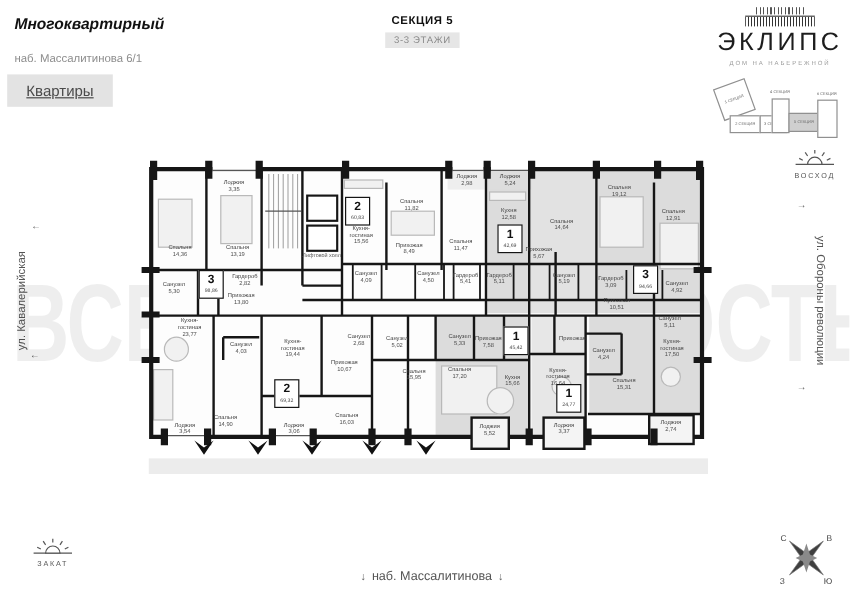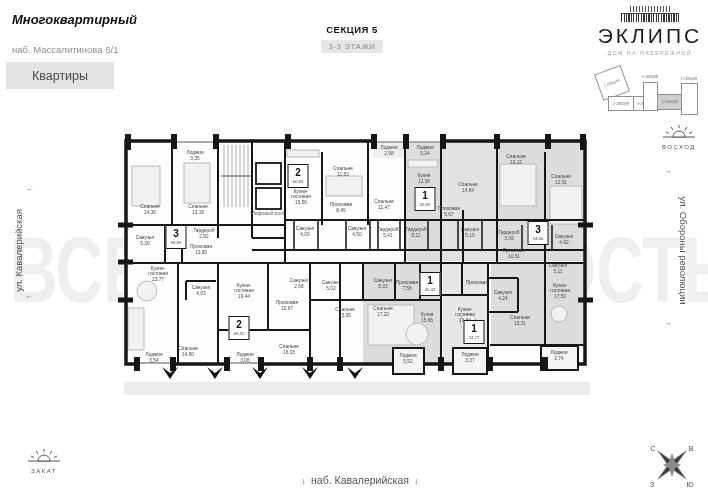--- a/index.html
+++ b/index.html
@@ -3,25 +3,25 @@
 <meta charset="utf-8">
 <style>
   html,body{margin:0;padding:0;background:#fff;}
   #canvas{position:relative;width:708px;height:500px;background:#fff;overflow:hidden;
           font-family:"Liberation Sans",sans-serif;color:#222;}
   .abs{position:absolute;}
 
   
   #title{left:12px;top:12px;font-size:13px;font-weight:bold;color:#111;line-height:1.22;font-style:italic;}
   #address{left:12px;top:44px;font-size:9.5px;color:#8d8d8d;}
-  #flat-btn{left:6px;top:62px;width:108px;height:27px;background:#e3e3e3;border:none;
-            font-size:12.5px;color:#4a4a4a;display:flex;align-items:center;justify-content:center;cursor:pointer;}
-
-  
-  #section-block{left:252px;top:24px;width:200px;text-align:center;}
+  #flat-btn{left:6px;top:62px;width:88px;height:27px;background:#e3e3e3;border:none;
+            font-size:12.5px;color:#4a4a4a;display:flex;align-items:center;justify-content:center;cursor:pointer;text-decoration:underline;}
+
+  
+  #section-block{left:252px;top:12px;width:200px;text-align:center;}
   #section-title{font-size:9.5px;font-weight:bold;letter-spacing:.5px;color:#111;}
   #floors-chip{display:inline-block;margin-top:3px;background:#e6e6e6;color:#8a8a8a;font-size:8px;
                padding:2px 7px;letter-spacing:.5px;}
   #street-top{left:240px;top:50px;width:250px;text-align:center;font-size:10.5px;color:#555;}
   #street-bottom{left:240px;top:474px;width:240px;text-align:center;font-size:10.5px;color:#555;}
   .arrow{font-size:9px;color:#666;padding:0 5px;}
 
   
   #logo{left:596px;top:6px;width:108px;text-align:center;}
   .logo-bars-top{margin:0 auto;width:40px;height:6px;
@@ -140,21 +140,21 @@
       <line x1="18" y1="3" x2="18" y2="6" stroke="#555"></line>
         <line x1="10" y1="5" x2="12" y2="8" stroke="#555"></line>
       <line x1="26" y1="5" x2="24" y2="8" stroke="#555"></line>
         <line x1="5" y1="10" x2="8" y2="11.5" stroke="#555"></line>
       <line x1="31" y1="10" x2="28" y2="11.5" stroke="#555"></line>
     </svg>
   </div>
   <div class="abs sun-label" style="left:14px;top:468px;">ЗАКАТ</div>
 
   <div class="abs" id="street-bottom">
-    <span class="arrow">↓</span><span>наб. Кавалерийская</span><span class="arrow">↓</span>
+    <span class="arrow">↓</span><span>наб. Массалитинова</span><span class="arrow">↓</span>
   </div>
 
   <div class="abs" style="left:644px;top:435px;">
     <svg width="56" height="56">
       <polygon points="42.1,15.9 28,26 13.9,15.9 24,30 13.9,44.1 28,34 42.1,44.1 32,30" fill="#3f3f3f" stroke="#777" stroke-width="0.6"></polygon>
       <polygon points="28,18 25,27 19,30 25,33 28,42 31,33 37,30 31,27" fill="#8a8a8a"></polygon>
       <text x="9" y="16" font-size="7" fill="#444" text-anchor="middle">С</text>
       <text x="47" y="16" font-size="7" fill="#444" text-anchor="middle">В</text>
       <text x="8" y="52" font-size="7" fill="#444" text-anchor="middle">З</text>
       <text x="46" y="52" font-size="7" fill="#444" text-anchor="middle">Ю</text>

